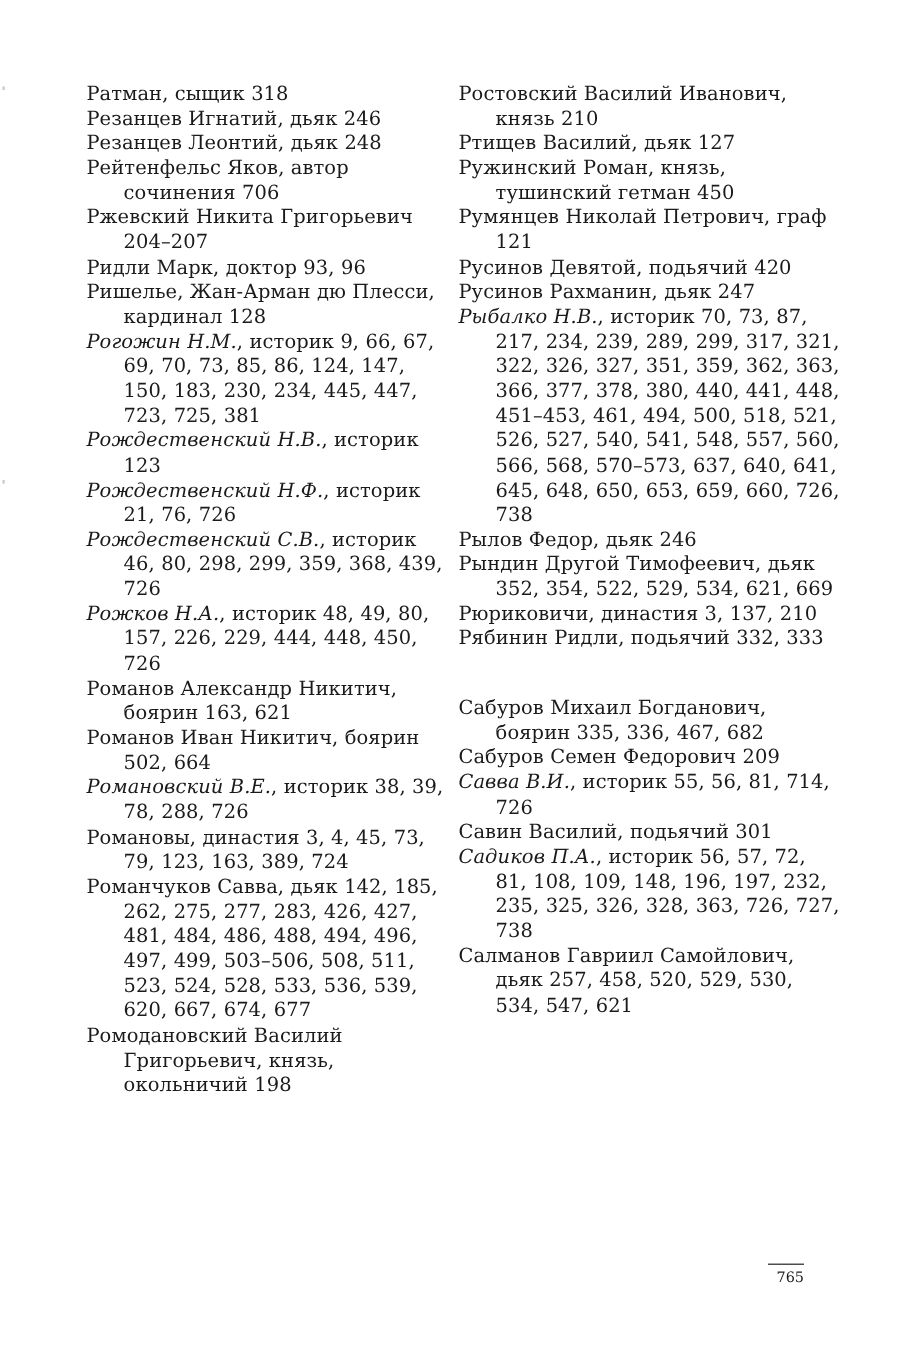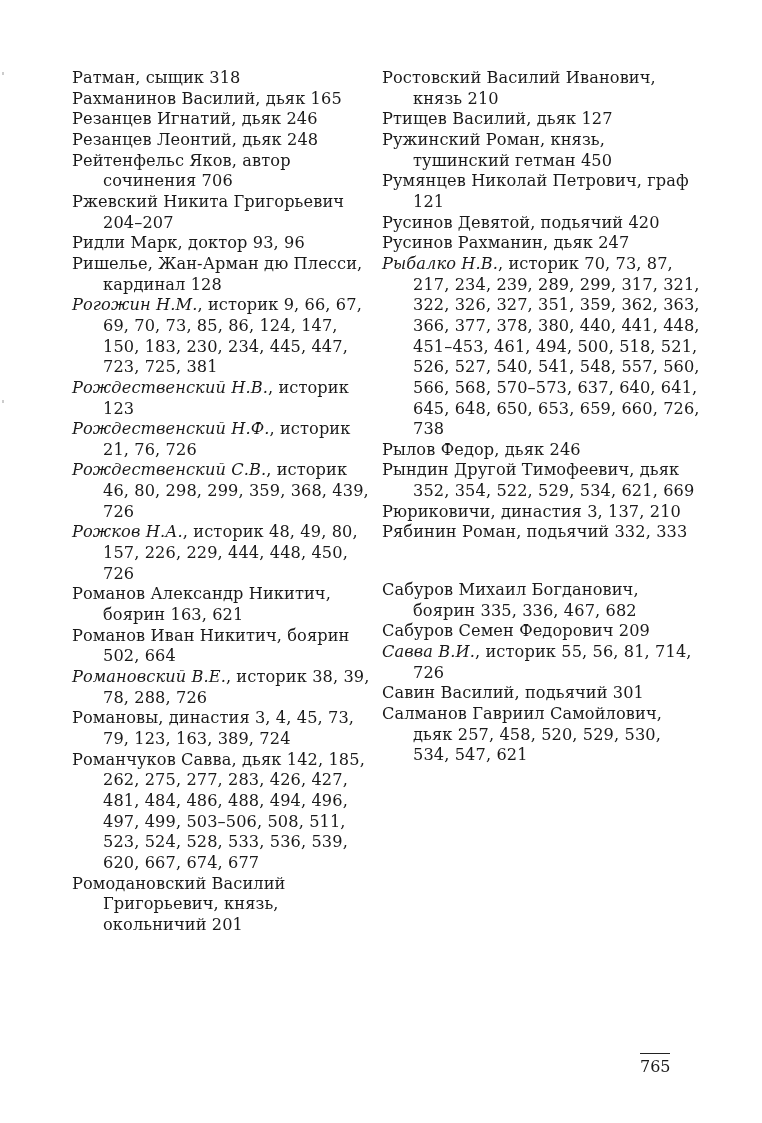--- a/index.html
+++ b/index.html
@@ -8,67 +8,67 @@
     font-family: "DejaVu Serif", "Liberation Serif", serif; color: #1a1a1a;
   }
   .col { position: absolute; top: 68px; font-size: 16.2px; line-height: 20.65px; letter-spacing: 0.1px; }
   .col-left { left: 72px; width: 300px; }
   .col-right { left: 382px; width: 320px; }
   .entry { margin: 0; padding-left: 31px; text-indent: -31px; }
   .entry .name-italic { font-style: italic; margin-top: 12px; }
   .gap { height: 37px; }
   .page-number-wrap { position: absolute; left: 640px; top: 1053px; width: 30px; }
   .page-rule { border-top: 1.5px solid #222; width: 30px; margin-bottom: 3px; }
-  .page-number { font-size: 16px; text-align: right; }
+  .page-number { font-size: 12px; text-align: right; }
   .margin-speck { position: absolute; width: 2px; height: 3px; background: #ccc; left: 2px; }
 </style>
 </head>
 <body>
 
 <div class="col col-left" id="col-left">
     <p class="entry"><span>Ратман</span><span>, сыщик 318</span></p>
-    <p class="entry"><span>Рахманинов Василий</span><span>, дьяк 165</span></p>
     <p class="entry"><span>Резанцев Игнатий</span><span>, дьяк 246</span></p>
     <p class="entry"><span>Резанцев Леонтий</span><span>, дьяк 248</span></p>
     <p class="entry"><span>Рейтенфельс Яков</span><span>, автор сочинения 706</span></p>
     <p class="entry"><span>Ржевский Никита Григорьевич</span><span> 204–207</span></p>
     <p class="entry"><span>Ридли Марк</span><span>, доктор 93, 96</span></p>
     <p class="entry"><span>Ришелье, Жан-Арман</span><span> дю Плесси, кардинал 128</span></p>
     <p class="entry"><span class="name-italic">Рогожин Н.М.</span><span>, историк 9, 66, 67, 69, 70, 73, 85, 86, 124, 147, 150, 183, 230, 234, 445, 447, 723, 725, 381</span></p>
     <p class="entry"><span class="name-italic">Рождественский Н.В.</span><span>, историк 123</span></p>
     <p class="entry"><span class="name-italic">Рождественский Н.Ф.</span><span>, историк 21, 76, 726</span></p>
     <p class="entry"><span class="name-italic">Рождественский С.В.</span><span>, историк 46, 80, 298, 299, 359, 368, 439, 726</span></p>
     <p class="entry"><span class="name-italic">Рожков Н.А.</span><span>, историк 48, 49, 80, 157, 226, 229, 444, 448, 450, 726</span></p>
     <p class="entry"><span>Романов Александр Никитич</span><span>, боярин 163, 621</span></p>
     <p class="entry"><span>Романов Иван Никитич</span><span>, боярин 502, 664</span></p>
     <p class="entry"><span class="name-italic">Романовский В.Е.</span><span>, историк 38, 39, 78, 288, 726</span></p>
     <p class="entry"><span>Романовы</span><span>, династия 3, 4, 45, 73, 79, 123, 163, 389, 724</span></p>
     <p class="entry"><span>Романчуков Савва</span><span>, дьяк 142, 185, 262, 275, 277, 283, 426, 427, 481, 484, 486, 488, 494, 496, 497, 499, 503–506, 508, 511, 523, 524, 528, 533, 536, 539, 620, 667, 674, 677</span></p>
-    <p class="entry"><span>Ромодановский Василий Григорьевич</span><span>, князь, окольничий 201</span></p>
+    <p class="entry"><span>Ромодановский Василий Григорьевич</span><span>, князь, окольничий 198</span></p>
   </div>
 <div class="col col-right" id="col-right">
   <div id="col-right-r">
       <p class="entry"><span>Ростовский Василий Иванович</span><span>, князь 210</span></p>
       <p class="entry"><span>Ртищев Василий</span><span>, дьяк 127</span></p>
       <p class="entry"><span>Ружинский Роман</span><span>, князь, тушинский гетман 450</span></p>
       <p class="entry"><span>Румянцев Николай Петрович</span><span>, граф 121</span></p>
       <p class="entry"><span>Русинов Девятой</span><span>, подьячий 420</span></p>
       <p class="entry"><span>Русинов Рахманин</span><span>, дьяк 247</span></p>
       <p class="entry"><span class="name-italic">Рыбалко Н.В.</span><span>, историк 70, 73, 87, 217, 234, 239, 289, 299, 317, 321, 322, 326, 327, 351, 359, 362, 363, 366, 377, 378, 380, 440, 441, 448, 451–453, 461, 494, 500, 518, 521, 526, 527, 540, 541, 548, 557, 560, 566, 568, 570–573, 637, 640, 641, 645, 648, 650, 653, 659, 660, 726, 738</span></p>
       <p class="entry"><span>Рылов Федор</span><span>, дьяк 246</span></p>
       <p class="entry"><span>Рындин Другой Тимофеевич</span><span>, дьяк 352, 354, 522, 529, 534, 621, 669</span></p>
       <p class="entry"><span>Рюриковичи</span><span>, династия 3, 137, 210</span></p>
-      <p class="entry"><span>Рябинин Роман</span><span>, подьячий 332, 333</span></p>
+      <p class="entry"><span>Рябинин Ридли</span><span>, подьячий 332, 333</span></p>
     </div>
   <div class="gap"></div>
   <div id="col-right-s">
       <p class="entry"><span>Сабуров Михаил Богданович</span><span>, боярин 335, 336, 467, 682</span></p>
       <p class="entry"><span>Сабуров Семен Федорович</span><span> 209</span></p>
       <p class="entry"><span class="name-italic">Савва В.И.</span><span>, историк 55, 56, 81, 714, 726</span></p>
       <p class="entry"><span>Савин Василий</span><span>, подьячий 301</span></p>
+      <p class="entry"><span class="name-italic">Садиков П.А.</span><span>, историк 56, 57, 72, 81, 108, 109, 148, 196, 197, 232, 235, 325, 326, 328, 363, 726, 727, 738</span></p>
       <p class="entry"><span>Салманов Гавриил Самойлович</span><span>, дьяк 257, 458, 520, 529, 530, 534, 547, 621</span></p>
     </div>
 </div>
 
 <div class="page-number-wrap">
   <div class="page-rule"></div>
   <div class="page-number">765</div>
 </div>
 
 <div class="margin-speck" style="top:72px"></div>

